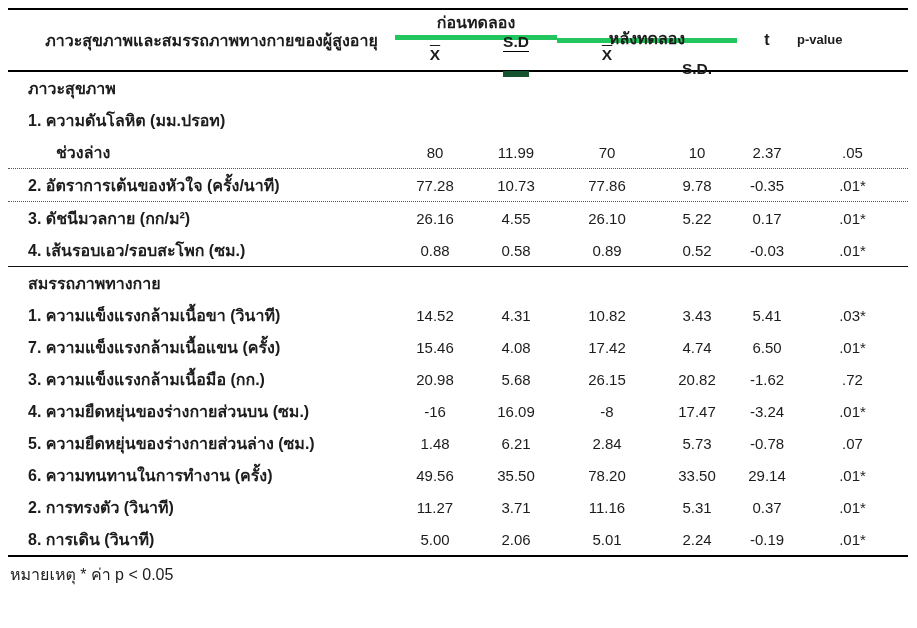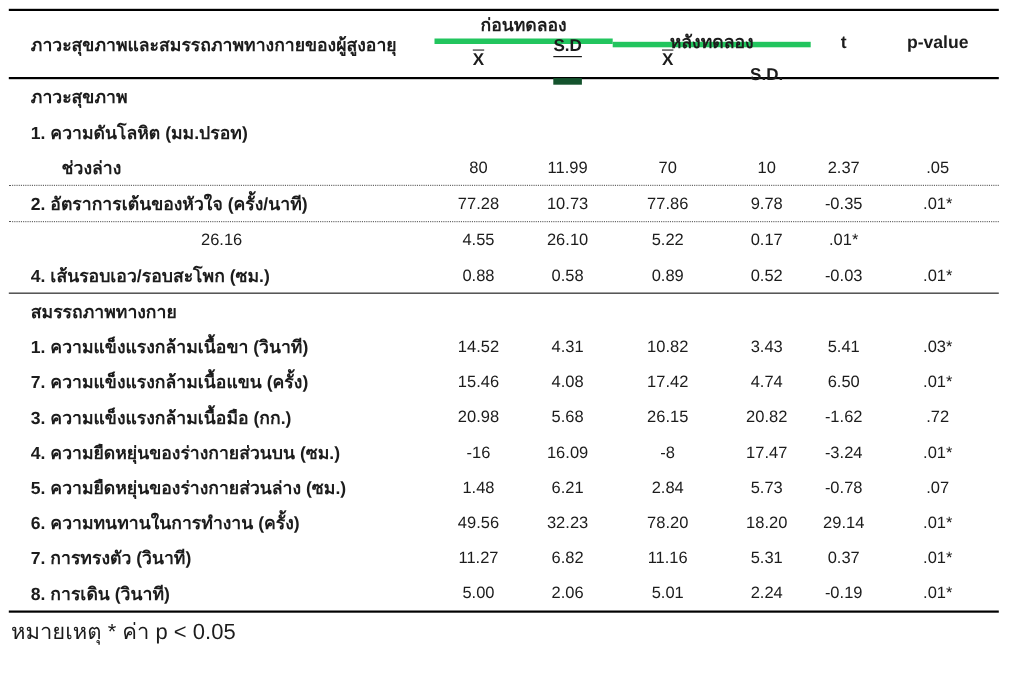--- a/index.html
+++ b/index.html
@@ -23,32 +23,33 @@
     display: grid;
     grid-template-columns: 387px 80px 82px 100px 80px 60px 111px;
     grid-template-rows: 30px 30px;
     align-items: center;
     font-weight: bold;
     font-size: 16px;
   }
   .thead .h-label {
     grid-column: 1; grid-row: 1 / 3;
     padding-left: 20px;
+    text-align: center;
   }
   .h-group-before { grid-column: 2 / 4; grid-row: 1; }
   .h-group-after  { grid-column: 4 / 6; grid-row: 1; margin-top: 28px; }
   .h-group-before, .h-group-after {
     text-align: center; align-self: stretch;
     display: flex; align-items: center; justify-content: center;
     border-bottom: 5px solid #22c55e;
   }
   .h-t { grid-column: 6; grid-row: 1 / 3; text-align: center; }
   .h-p {
-    grid-column: 7; grid-row: 1 / 3; text-align: center;
-    line-height: 22px; font-size: 16px;
+    grid-column: 7; grid-row: 1 / 3; 
+    line-height: 22px; font-size: 13px;
   }
   .h-sub { text-align: center; grid-row: 2; font-size: 15.5px; }
   .h-m1 { grid-column: 2; } .h-s1 { grid-column: 3; }
   .h-m2 { grid-column: 4; } .h-s2 { grid-column: 5; margin-top: 28px; }
   .xbar { text-decoration: overline; }
   .sd-wrap { display: inline-block; border-bottom: 6px solid #14532d; padding-bottom: 19px; }
   .sd-inner { display: inline-block; border-bottom: 1px solid #000; }
 
   
   .row {
@@ -63,21 +64,21 @@
   .c.num { text-align: center; font-size: 15px; }
   .row.dotted { border-bottom: 1px dotted #555; }
   .section-end { border-bottom: 1.5px solid #111; }
 
   
   .footnote {
     border-top: 2px solid #000;
     height: 34px;
     display: flex; align-items: center;
     padding-left: 2px;
-    font-size: 20px;
+    font-size: 16px;
   }
 </style>
 </head>
 <body>
 
 <div class="page">
   <div class="tbl">
 
     <div class="thead">
       <div class="h-label">ภาวะสุขภาพและสมรรถภาพทางกายของผู้สูงอายุ</div>
@@ -122,20 +123,21 @@
       <div class="c label">2. อัตราการเต้นของหัวใจ (ครั้ง/นาที)</div>
       <div class="c num">77.28</div>
       <div class="c num">10.73</div>
       <div class="c num">77.86</div>
       <div class="c num">9.78</div>
       <div class="c num">-0.35</div>
       <div class="c num">.01*</div>
     </div>
 
     <div class="row">
+      <div class="c label">3. ดัชนีมวลกาย (กก/ม²)</div>
       <div class="c num">26.16</div>
       <div class="c num">4.55</div>
       <div class="c num">26.10</div>
       <div class="c num">5.22</div>
       <div class="c num">0.17</div>
       <div class="c num">.01*</div>
     </div>
 
     <div class="row section-end">
       <div class="c label">4. เส้นรอบเอว/รอบสะโพก (ซม.)</div>
@@ -197,31 +199,31 @@
       <div class="c num">6.21</div>
       <div class="c num">2.84</div>
       <div class="c num">5.73</div>
       <div class="c num">-0.78</div>
       <div class="c num">.07</div>
     </div>
 
     <div class="row">
       <div class="c label">6. ความทนทานในการทำงาน (ครั้ง)</div>
       <div class="c num">49.56</div>
-      <div class="c num">32.23</div>
+      <div class="c num">35.50</div>
       <div class="c num">78.20</div>
-      <div class="c num">18.20</div>
+      <div class="c num">33.50</div>
       <div class="c num">29.14</div>
       <div class="c num">.01*</div>
     </div>
 
     <div class="row">
-      <div class="c label">7. การทรงตัว (วินาที)</div>
+      <div class="c label">2. การทรงตัว (วินาที)</div>
       <div class="c num">11.27</div>
-      <div class="c num">6.82</div>
+      <div class="c num">3.71</div>
       <div class="c num">11.16</div>
       <div class="c num">5.31</div>
       <div class="c num">0.37</div>
       <div class="c num">.01*</div>
     </div>
 
     <div class="row">
       <div class="c label">8. การเดิน (วินาที)</div>
       <div class="c num">5.00</div>
       <div class="c num">2.06</div>

